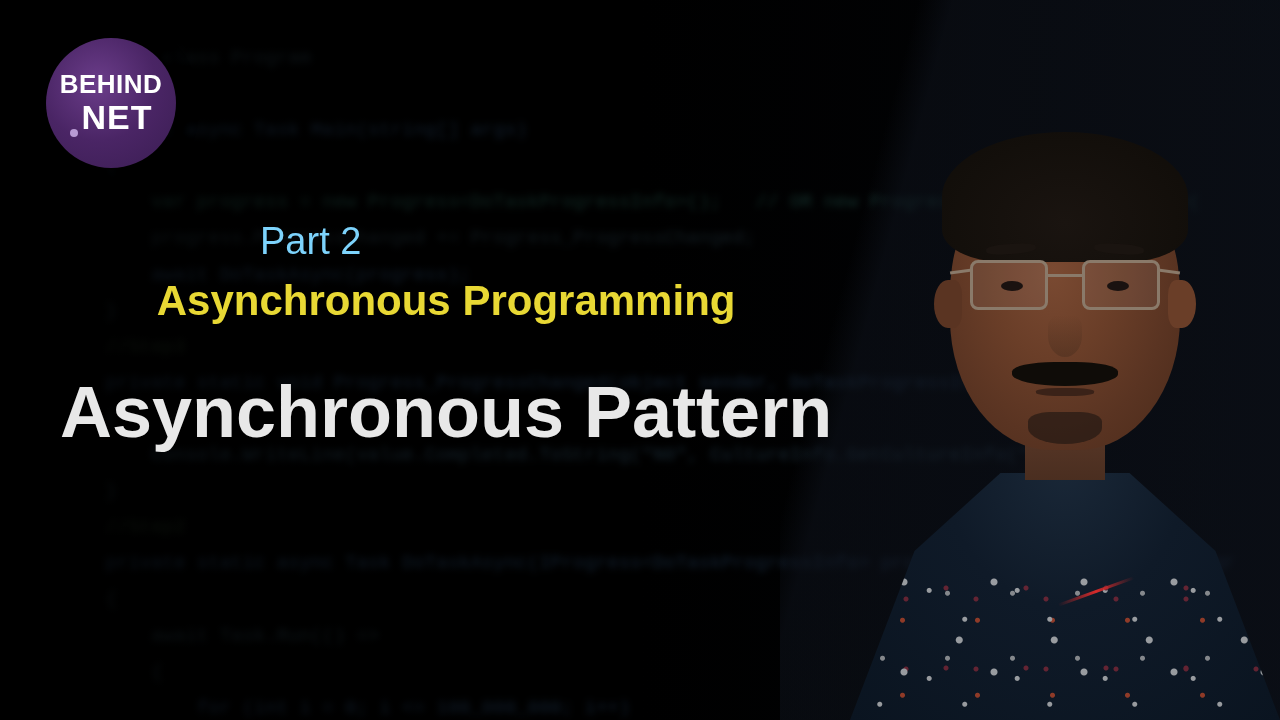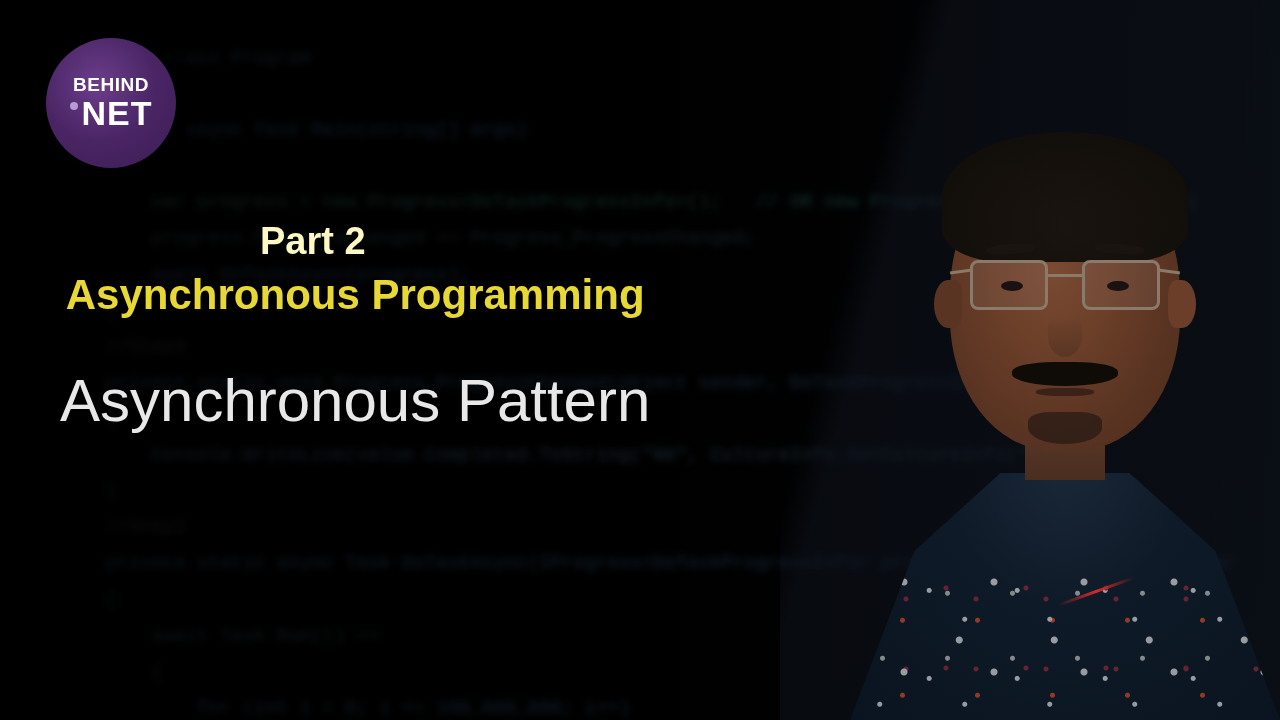--- a/index.html
+++ b/index.html
@@ -70,68 +70,68 @@
       display: flex;
       flex-direction: column;
       align-items: center;
       justify-content: center;
       color: #fff;
       font-weight: 600;
       box-shadow: 0 4px 20px rgba(0,0,0,0.6);
     }
     
     .logo-line1 {
-      font-size: 19px;
+      font-size: 26px;
       letter-spacing: 0.5px;
       text-align: center;
     }
     
     .logo-line2 {
       font-size: 34px;
       letter-spacing: 1px;
       margin-top: -2px;
       display: flex;
-      align-items: flex-start;
+      align-items: flex-end;
     }
     
     .logo-dot {
       width: 8px;
       height: 8px;
       border-radius: 50%;
       background: #b89ad4;
       margin-right: 4px;
       margin-top: 8px;
     }
     
     .text-block {
       position: absolute;
       left: 60px;
       top: 220px;
     }
     
     .part-label {
-      color: #fef9c3;
+      color: #7dd3fc;
       font-size: 38px;
-      font-weight: 700;
+      font-weight: 400;
       margin-left: 200px;
-      margin-bottom: 8px;
+      margin-bottom: 14px;
     }
     
     .subtitle {
       color: #e8d834;
       font-size: 42px;
       font-weight: 600;
       margin-bottom: 50px;
       text-align: center;
     }
     
     .main-title {
       color: #e8e8e8;
-      font-size: 60px;
-      font-weight: 400;
+      font-size: 72px;
+      font-weight: 700;
       line-height: 1.05;
     }
     
     .presenter {
       position: absolute;
       right: 0;
       bottom: 0;
       width: 430px;
       height: 580px;
     }

